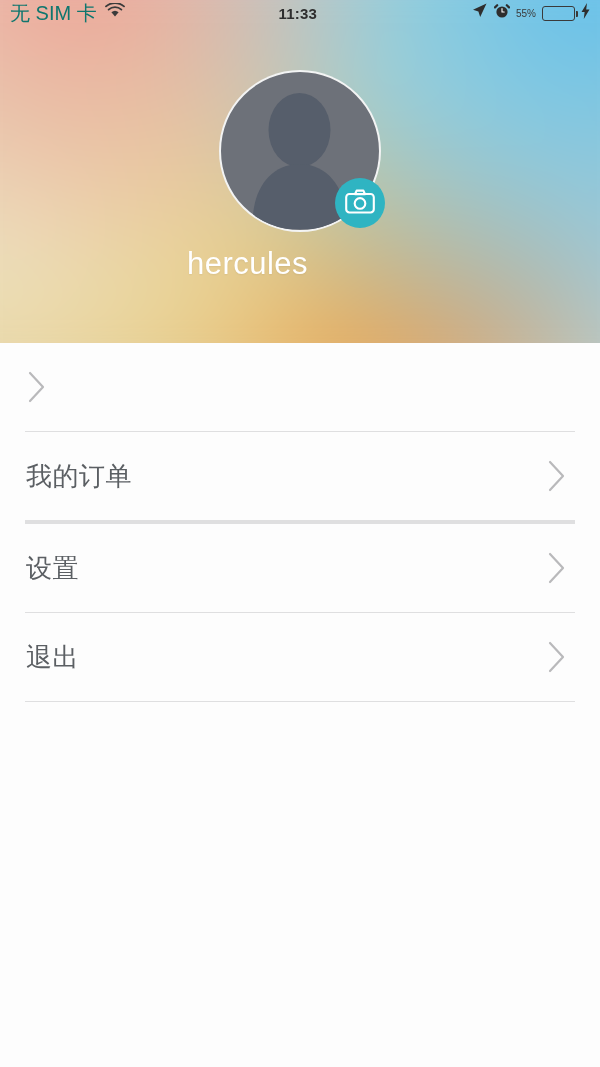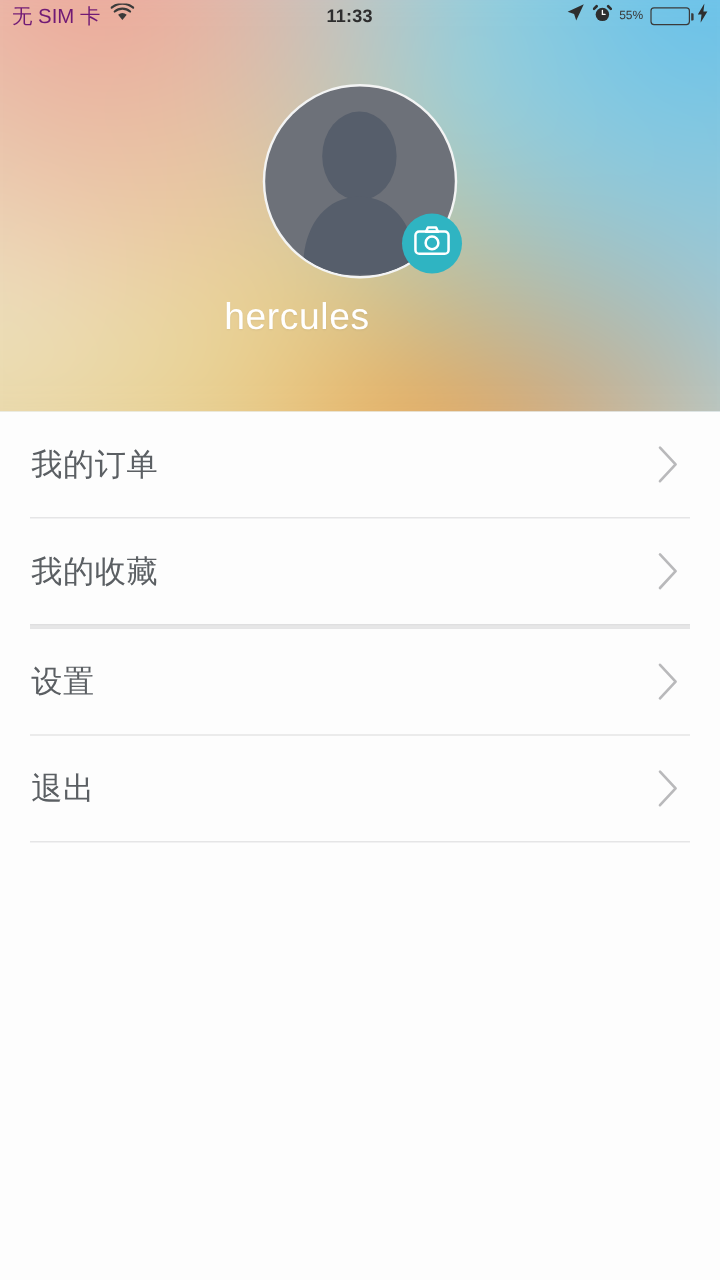--- a/index.html
+++ b/index.html
@@ -47,21 +47,21 @@
     width:600px; height:26px;
     display:flex; align-items:center;
     padding:0 10px;
     z-index:6;
     color:#3a3a3a;
     font-size:17px;
   }
   .sb-left  { display:flex; align-items:center; gap:8px; flex:0 0 auto; }
   .sb-mid   { flex:1; text-align:center; font-size:15px; font-weight:600; color:#2e2e2e; letter-spacing:.2px;}
   .sb-right { display:flex; align-items:center; gap:6px; flex:0 0 auto; }
-  .sb-text  { font-size:17px; color:#701a75; white-space:nowrap; }
+  .sb-text  { font-size:20px; color:#0f766e; white-space:nowrap; }
   .pct      { font-size:10px; color:#3a3a3a; }
   .battery {
     width:33px; height:15px;
     border:1.5px solid #3a3a3a;
     border-radius:3px;
     position:relative;
     padding:1.5px;
   }
   .battery:after {
     content:""; position:absolute; right:-4px; top:4px;
@@ -204,33 +204,32 @@
           </svg>
         </span>
       </div>
     </div>
 
     <div class="username">hercules</div>
   </div>
 
   <div class="menu" id="menu-list">
       <div class="row">
+        <svg class="chev" viewBox="0 0 22 34">
+          <path d="M4 3 L17 17 L4 31" fill="none" stroke="#b9b9bb" stroke-width="2.2" stroke-linecap="round" stroke-linejoin="round"></path>
+        </svg>
+      </div>
+      <div class="divider"></div>
+      <div class="row">
         <span class="row-label">我的订单</span>
         <svg class="chev" viewBox="0 0 22 34">
           <path d="M4 3 L17 17 L4 31" fill="none" stroke="#b9b9bb" stroke-width="2.2" stroke-linecap="round" stroke-linejoin="round"></path>
         </svg>
       </div>
       <div class="divider"></div>
-      <div class="row">
-        <span class="row-label">我的收藏</span>
-        <svg class="chev" viewBox="0 0 22 34">
-          <path d="M4 3 L17 17 L4 31" fill="none" stroke="#b9b9bb" stroke-width="2.2" stroke-linecap="round" stroke-linejoin="round"></path>
-        </svg>
-      </div>
-      <div class="divider"></div>
       <div class="divider"></div>
       <div class="divider"></div>
       <div class="divider"></div>
       <div class="row">
         <span class="row-label">设置</span>
         <svg class="chev" viewBox="0 0 22 34">
           <path d="M4 3 L17 17 L4 31" fill="none" stroke="#b9b9bb" stroke-width="2.2" stroke-linecap="round" stroke-linejoin="round"></path>
         </svg>
       </div>
       <div class="divider"></div>

